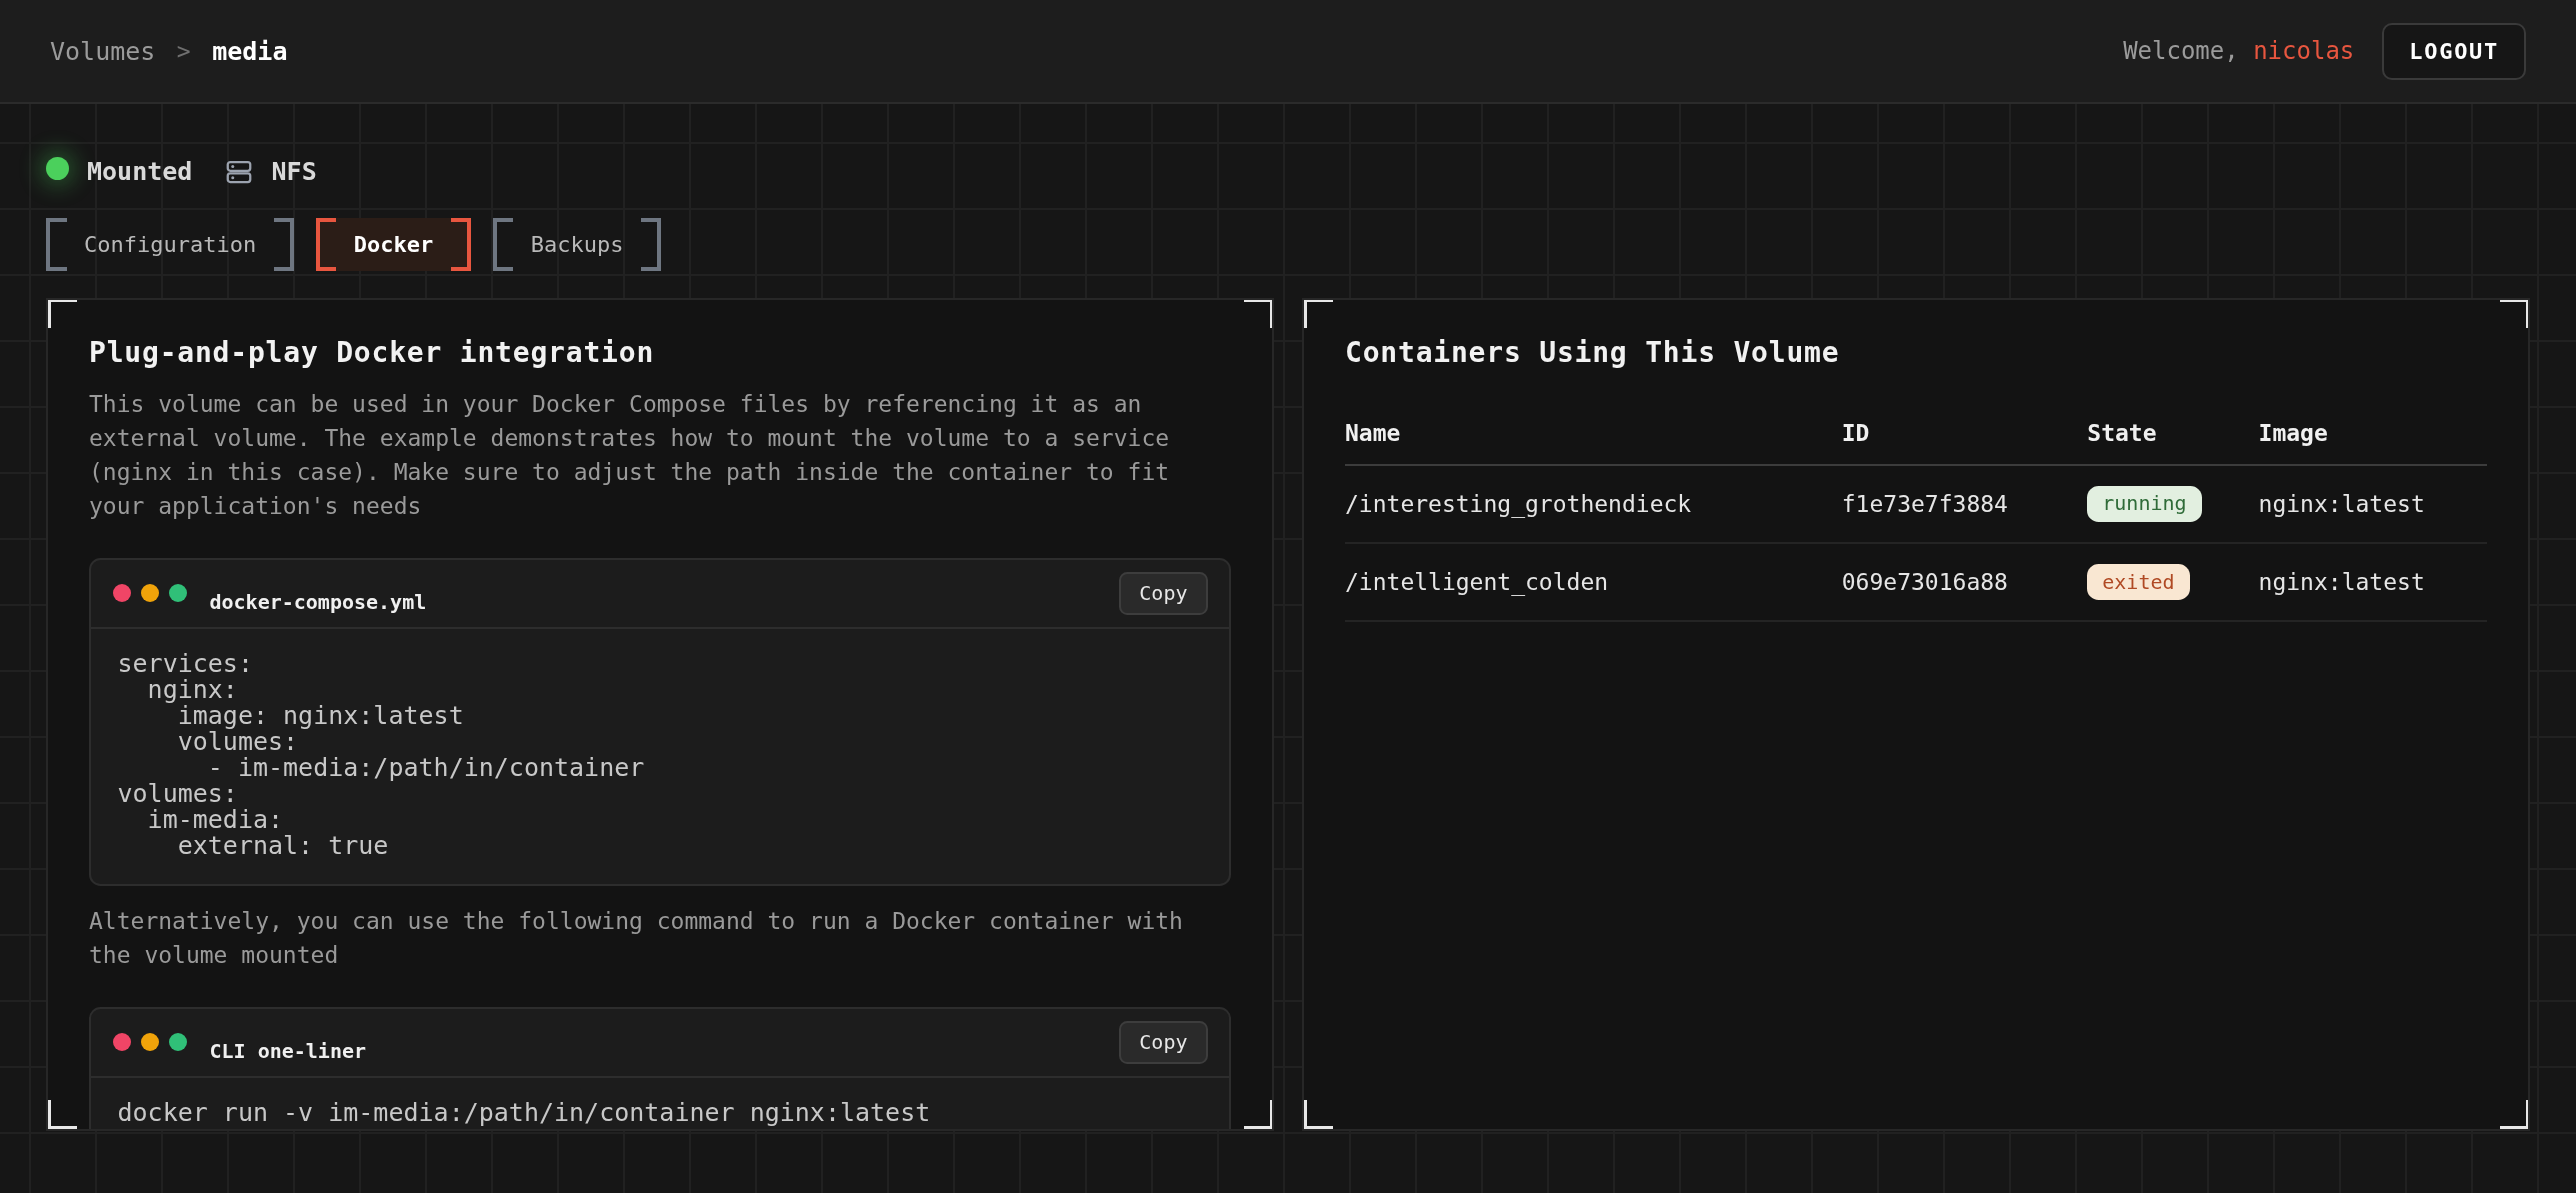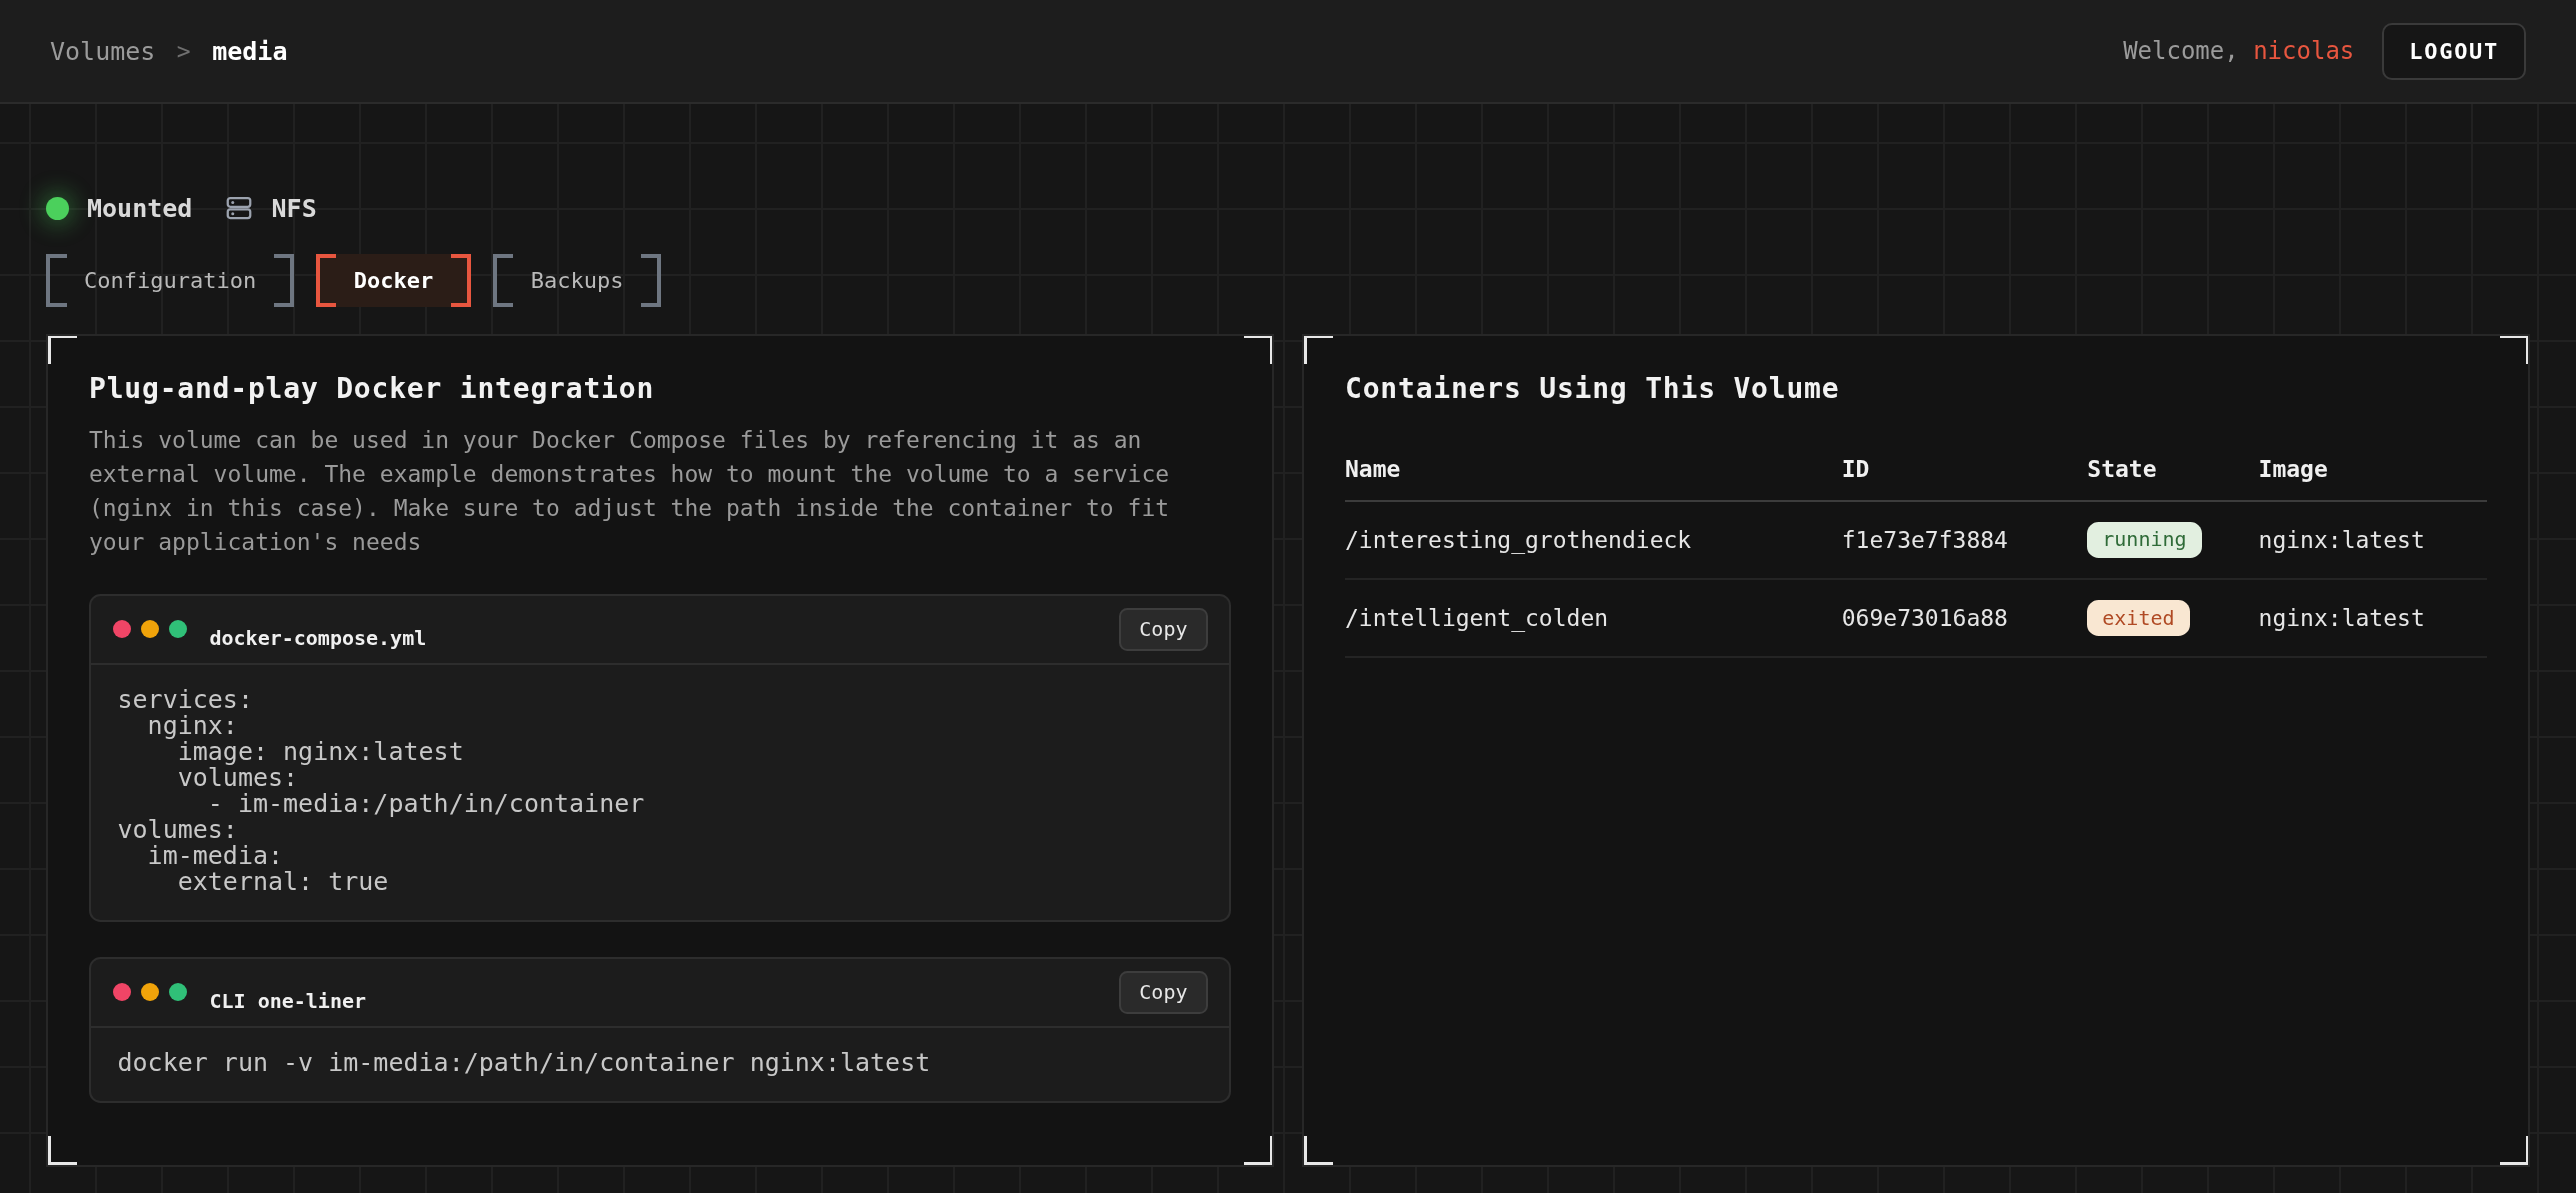--- a/index.html
+++ b/index.html
@@ -46,21 +46,21 @@
     background-image:
       linear-gradient(to right, #212121 2.5px, transparent 2.5px),
       linear-gradient(to bottom, #212121 2.5px, transparent 2.5px);
     background-size: 66px 66px;
     background-position: 29px 38px;
     padding: 53px 46px 0;
   }
 
   
   .status-row { display: flex; align-items: center; }
-  .status-left { display: flex; align-items: center; gap: 18px; margin-top: 36px; }
+  .status-left { display: flex; align-items: flex-start; gap: 18px; }
   .dot {
     width: 23px; height: 23px; border-radius: 50%;
     background: #4bd05c;
     box-shadow: 0 0 21.5px 6.6px rgba(75, 208, 92, 0.30);
   }
   .status-label { font-size: 25px; font-weight: bold; color: #d9d9d9; }
   .nfs-icon { margin-left: 13.2px; display: inline-flex; }
   .status-right { margin-left: auto; display: flex; gap: 30px; }
   .ghost-btn {
     font-family: inherit;
@@ -274,20 +274,21 @@
         <pre>services:
   nginx:
     image: nginx:latest
     volumes:
       - im-media:/path/in/container
 volumes:
   im-media:
     external: true</pre>
       </div>
 
+      <p class="desc cli-intro">Alternatively, you can use the following command to run a Docker container with the volume mounted</p>
 
       <div class="code-card">
         <div class="code-head">
           <span class="lights">
             <span class="light red"></span>
             <span class="light yellow"></span>
             <span class="light green"></span>
           </span>
           <span class="code-title">CLI one-liner</span>
           <button class="copy-btn">Copy</button>

